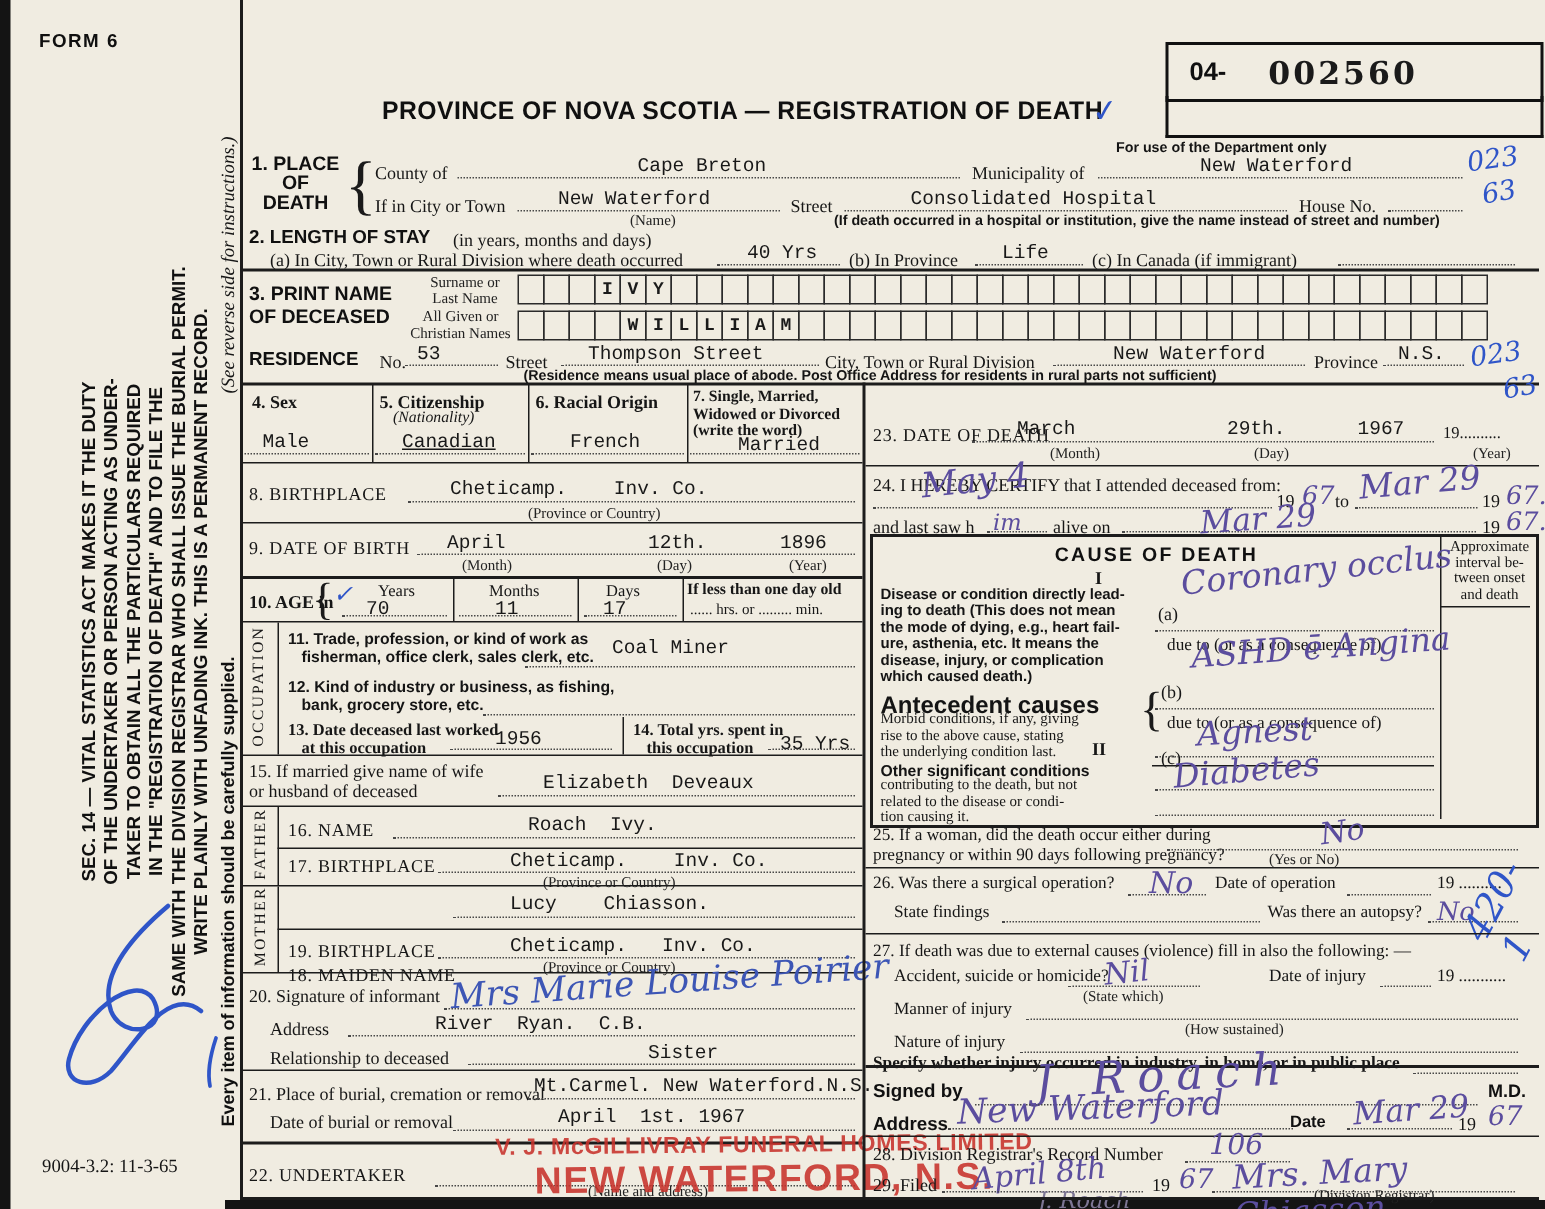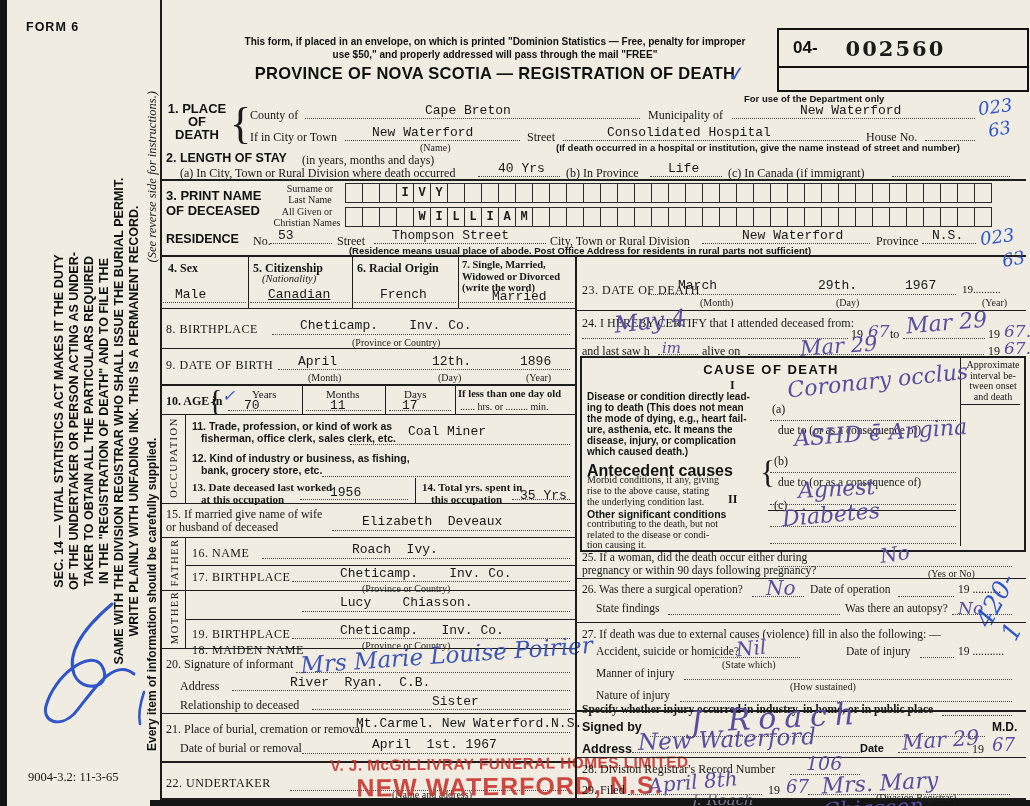--- a/index.html
+++ b/index.html
@@ -47,22 +47,20 @@
     </div>
   </div>
   <div class="abs lb" style="left:28px;top:770px;font-size:12.5px;">9004-3.2: 11-3-65</div>
   <svg class="abs" style="left:16px;top:596px;" width="140" height="150" viewBox="0 0 140 150">
     <path d="M96 8 C70 30 50 55 58 78 C66 98 98 92 86 70 C74 52 38 80 30 110 C26 126 44 132 58 118 C74 100 96 60 118 78" fill="none" stroke="#2f55c8" stroke-width="3" stroke-linecap="round"></path>
     <path d="M128 96 C124 108 122 118 124 128" fill="none" stroke="#2f55c8" stroke-width="2.5" stroke-linecap="round"></path>
   </svg>
 
   <i class="vl" style="left:160px;top:0;width:2px;height:800px;"></i>
 
-  <div class="abs bs pl" style="left:230px;top:36px;width:530px;font-size:10px;line-height:12.5px;text-align:center;">This form, if placed in an envelope, on which is printed "Dominion Statistics — Free, penalty for improper
-use $50," and properly addressed will pass through the mail "FREE"</div>
   <div class="abs bs" style="left:230px;top:64px;width:530px;font-size:17px;text-align:center;letter-spacing:.3px;transform:scaleX(.97);">PROVINCE OF NOVA SCOTIA — REGISTRATION OF DEATH</div>
   <div class="abs blue" style="left:728px;top:62px;font-size:21px;transform:rotate(-6deg);">✓</div>
 
   <div class="abs" style="left:777px;top:28px;width:248px;height:36px;border:2.5px solid #111;display:flex;align-items:center;">
     <span class="bs" style="font-size:17px;margin-left:14px;">04-</span>
     <span style="font-family:'DejaVu Serif',serif;font-weight:bold;font-size:21px;letter-spacing:2px;margin-left:28px;">002560</span>
   </div>
   <div class="abs" style="left:777px;top:64px;width:248px;height:26px;border:2.5px solid #111;border-top:none;"></div>
   <div class="abs nt" style="left:744px;top:93px;width:248px;text-align:left;">For use of the Department only</div>
 
@@ -413,21 +411,21 @@
 tion causing it.</div>
     <span class="abs hand" style="left:200px;top:144px;font-size:22px;transform:rotate(-5deg);">Diabetes</span>
     <i class="dl" style="left:188px;top:168px;width:186px;"></i>
     <i class="dl" style="left:188px;top:185px;width:186px;"></i>
   </div>
 
   <div class="abs lb pl" style="left:582px;top:551px;font-size:11.5px;line-height:13px;">25. If a woman, did the death occur either during
 pregnancy or within 90 days following pregnancy?</div>
   <span class="abs hand" style="left:880px;top:542px;font-size:20px;transform:rotate(-8deg);">No</span>
   <i class="dl" style="left:778px;top:566px;width:234px;"></i>
-  <span class="abs sb" style="left:928px;top:568px;">(Yes or No)</span>
+  <span class="abs sb" style="left:846px;top:568px;">(Yes or No)</span>
   <i class="hl" style="left:577px;top:578px;width:449px;"></i>
 
   <span class="abs lb" style="left:582px;top:583px;font-size:11.5px;">26. Was there a surgical operation?</span>
   <span class="abs hand" style="left:766px;top:576px;font-size:20px;">No</span>
   <i class="dl" style="left:752px;top:596px;width:52px;"></i>
   <span class="abs lb" style="left:810px;top:583px;font-size:11.5px;">Date of operation</span>
   <i class="dl" style="left:898px;top:596px;width:56px;"></i>
   <span class="abs lb" style="left:958px;top:583px;font-size:11.5px;">19 ..........</span>
   <span class="abs lb" style="left:596px;top:602px;font-size:11.5px;">State findings</span>
   <i class="dl" style="left:668px;top:614px;width:172px;"></i>

